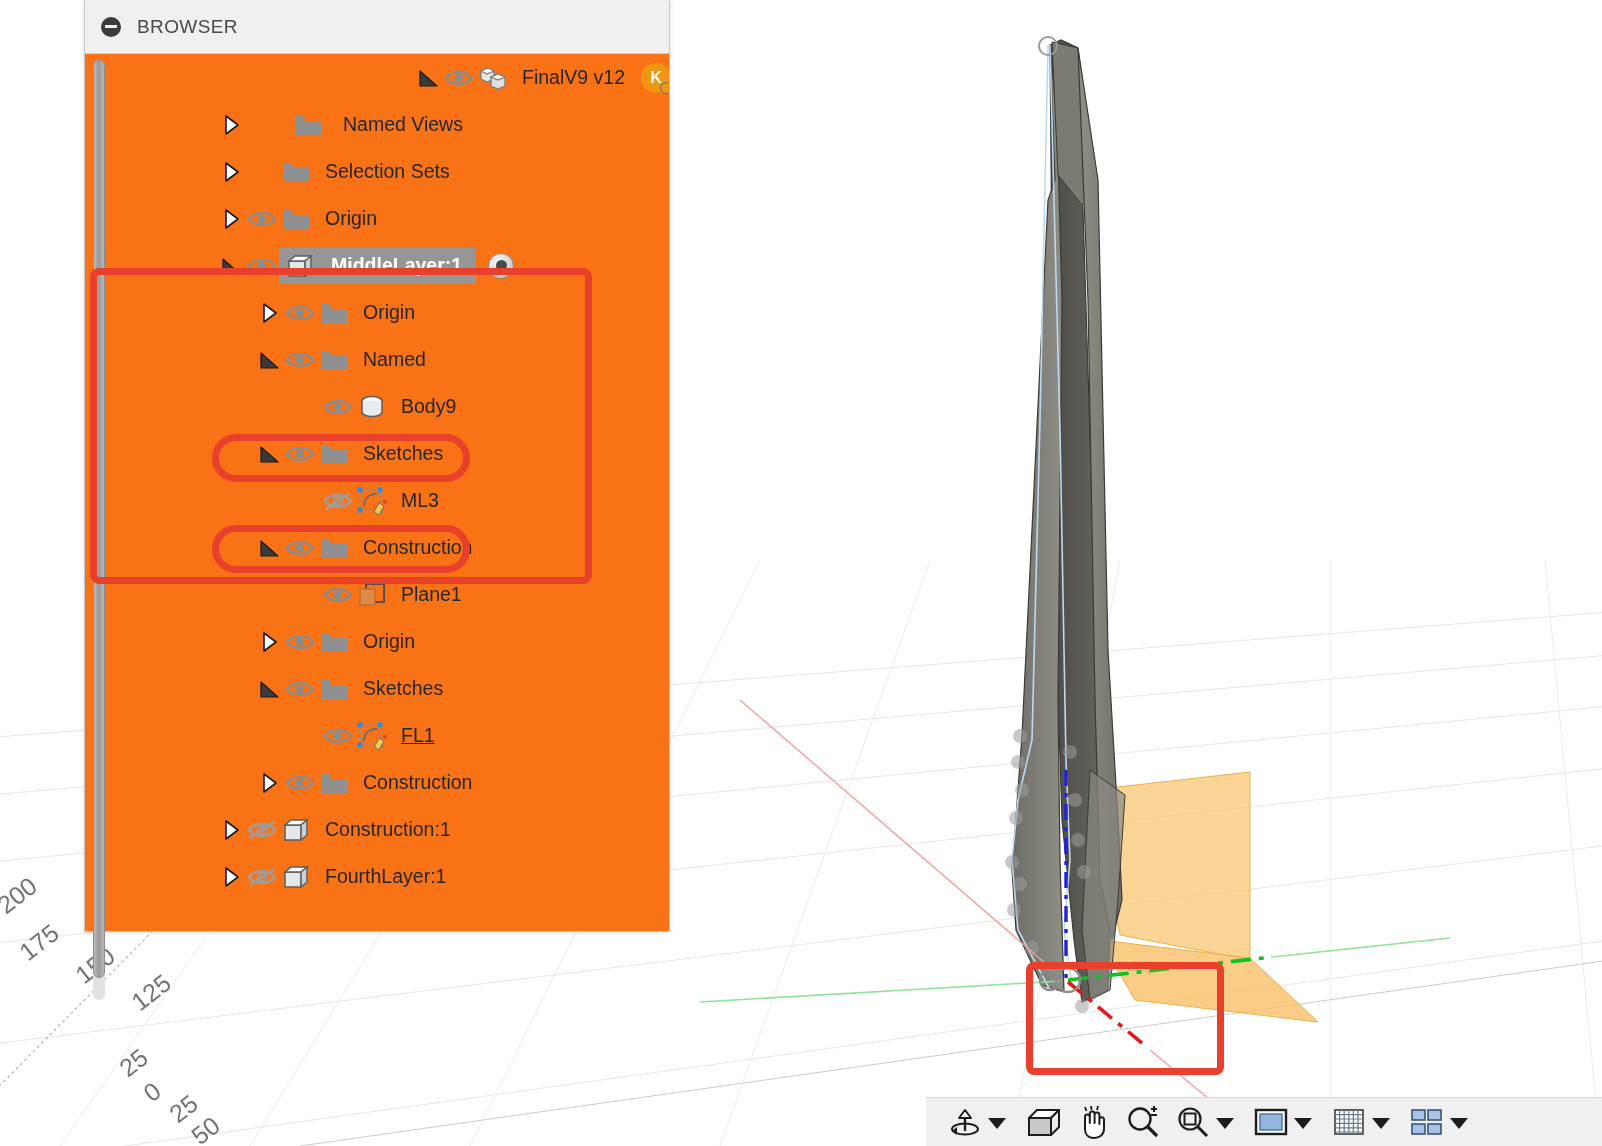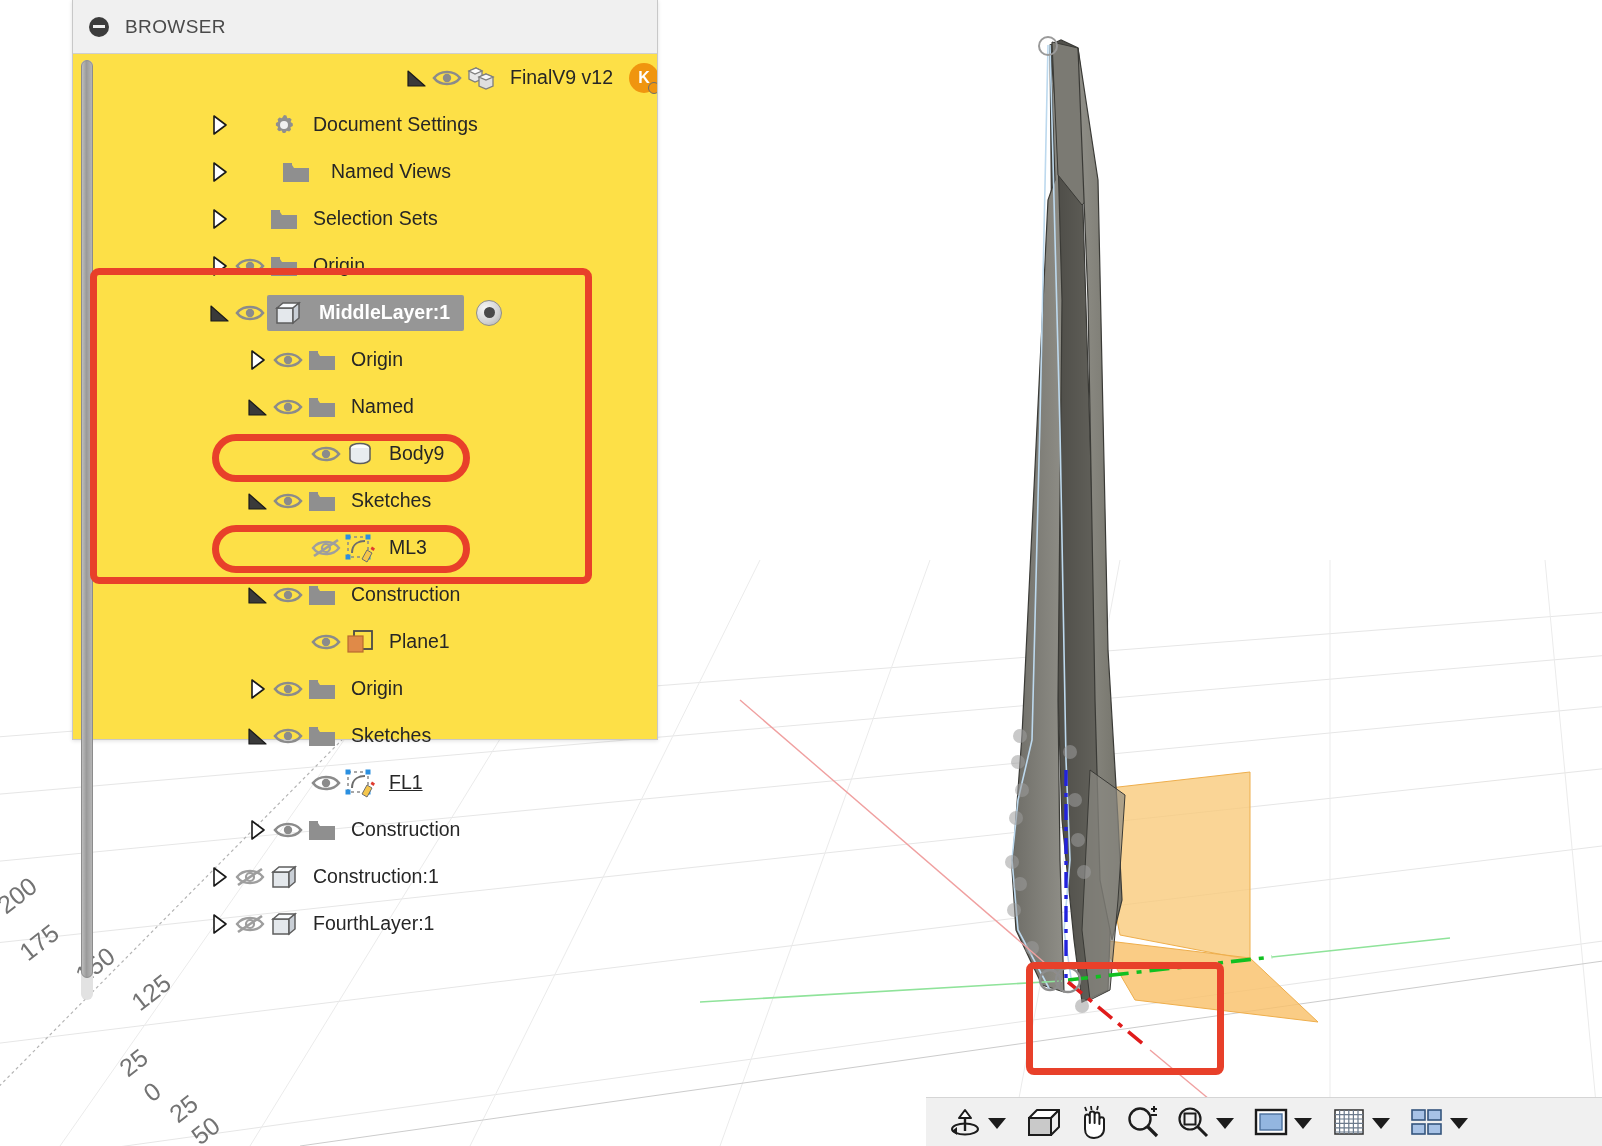--- a/index.html
+++ b/index.html
@@ -14,22 +14,22 @@
   
   #viewport {
     position: absolute; inset: 0;
     background: #ffffff;
     overflow: hidden;
   }
   #grid-svg { position: absolute; inset: 0; width: 1602px; height: 1146px; }
 
   
   #browser-panel {
-    position: absolute; left: 72px; top: 0; width: 586px; height: 740px;
-    background: #fde047;
+    position: absolute; left: 84px; top: 0; width: 586px; height: 932px;
+    background: #f97316;
     border: 1px solid #c8c8c8;
     border-top: none;
     box-shadow: 0 1px 4px rgba(0,0,0,0.12);
   }
   #panel-header {
     height: 54px; display: flex; align-items: center;
     background: #f0f0f0;
     border-bottom: 1px solid #cfcfcf;
     padding-left: 16px;
   }
@@ -290,35 +290,20 @@
               <svg width="30" height="28" viewBox="0 0 30 28" xmlns="http://www.w3.org/2000/svg">
                 <path d="M3 7 L10 4 L16 7 L16 15 L9 18 L3 15 Z" fill="#e7e7e7" stroke="#7e7e7e" stroke-width="1.3"></path>
                 <path d="M10 4 L16 7 L9 10 L3 7 Z" fill="#fbfbfb" stroke="#7e7e7e" stroke-width="1.3"></path>
                 <path d="M13 13 L20 10 L27 13 L27 22 L20 25 L13 22 Z" fill="#dfdfdf" stroke="#7e7e7e" stroke-width="1.3"></path>
                 <path d="M20 10 L27 13 L20 16 L13 13 Z" fill="#f7f7f7" stroke="#7e7e7e" stroke-width="1.3"></path>
               </svg>
             </div>
             <div class="label">FinalV9 v12</div>
             <div class="avatar">K</div>
           </div>
-          <div class="row" style="padding-left: 134px;">
-            <div class="arrow">
-              <svg width="20" height="22" viewBox="0 0 20 22" xmlns="http://www.w3.org/2000/svg">
-                <path d="M4 2 L16 11 L4 20 Z" fill="#ffffff" stroke="#1a1a1a" stroke-width="1.6" stroke-linejoin="round"></path>
-              </svg>
-            </div>
-            <div class="eye"></div>
-            <div class="typeicon">
-              <svg width="26" height="26" viewBox="0 0 26 26" xmlns="http://www.w3.org/2000/svg">
-                <path d="M13 3 L15.4 3.6 L16.3 6.3 L18.9 5.9 L20.6 7.6 L19.6 10.1 L21.8 11.6 L21.8 14 L19.4 15.2 L20 17.8 L18.2 19.6 L15.7 18.7 L14.2 20.9 L11.8 20.9 L10.6 18.6 L8 19.2 L6.2 17.4 L7.1 14.9 L4.9 13.4 L4.9 11 L7.2 9.8 L6.6 7.2 L8.4 5.4 L10.9 6.3 Z" fill="#8f8f8f"></path>
-                <circle cx="13" cy="13" r="4" fill="#f0f0f0"></circle>
-              </svg>
-            </div>
-            <div class="label">Document Settings</div>
-          </div>
           <div class="row" style="padding-left: 134px; gap: 6px;">
             <div class="arrow">
               <svg width="20" height="22" viewBox="0 0 20 22" xmlns="http://www.w3.org/2000/svg">
                 <path d="M4 2 L16 11 L4 20 Z" fill="#ffffff" stroke="#1a1a1a" stroke-width="1.6" stroke-linejoin="round"></path>
               </svg>
             </div>
             <div class="eye"></div>
             <div class="typeicon">
               <svg width="28" height="24" viewBox="0 0 28 24" xmlns="http://www.w3.org/2000/svg">
                 <path d="M1 5 L10 5 L12 8 L27 8 L27 22 L1 22 Z" fill="#8f8f8f"></path>

